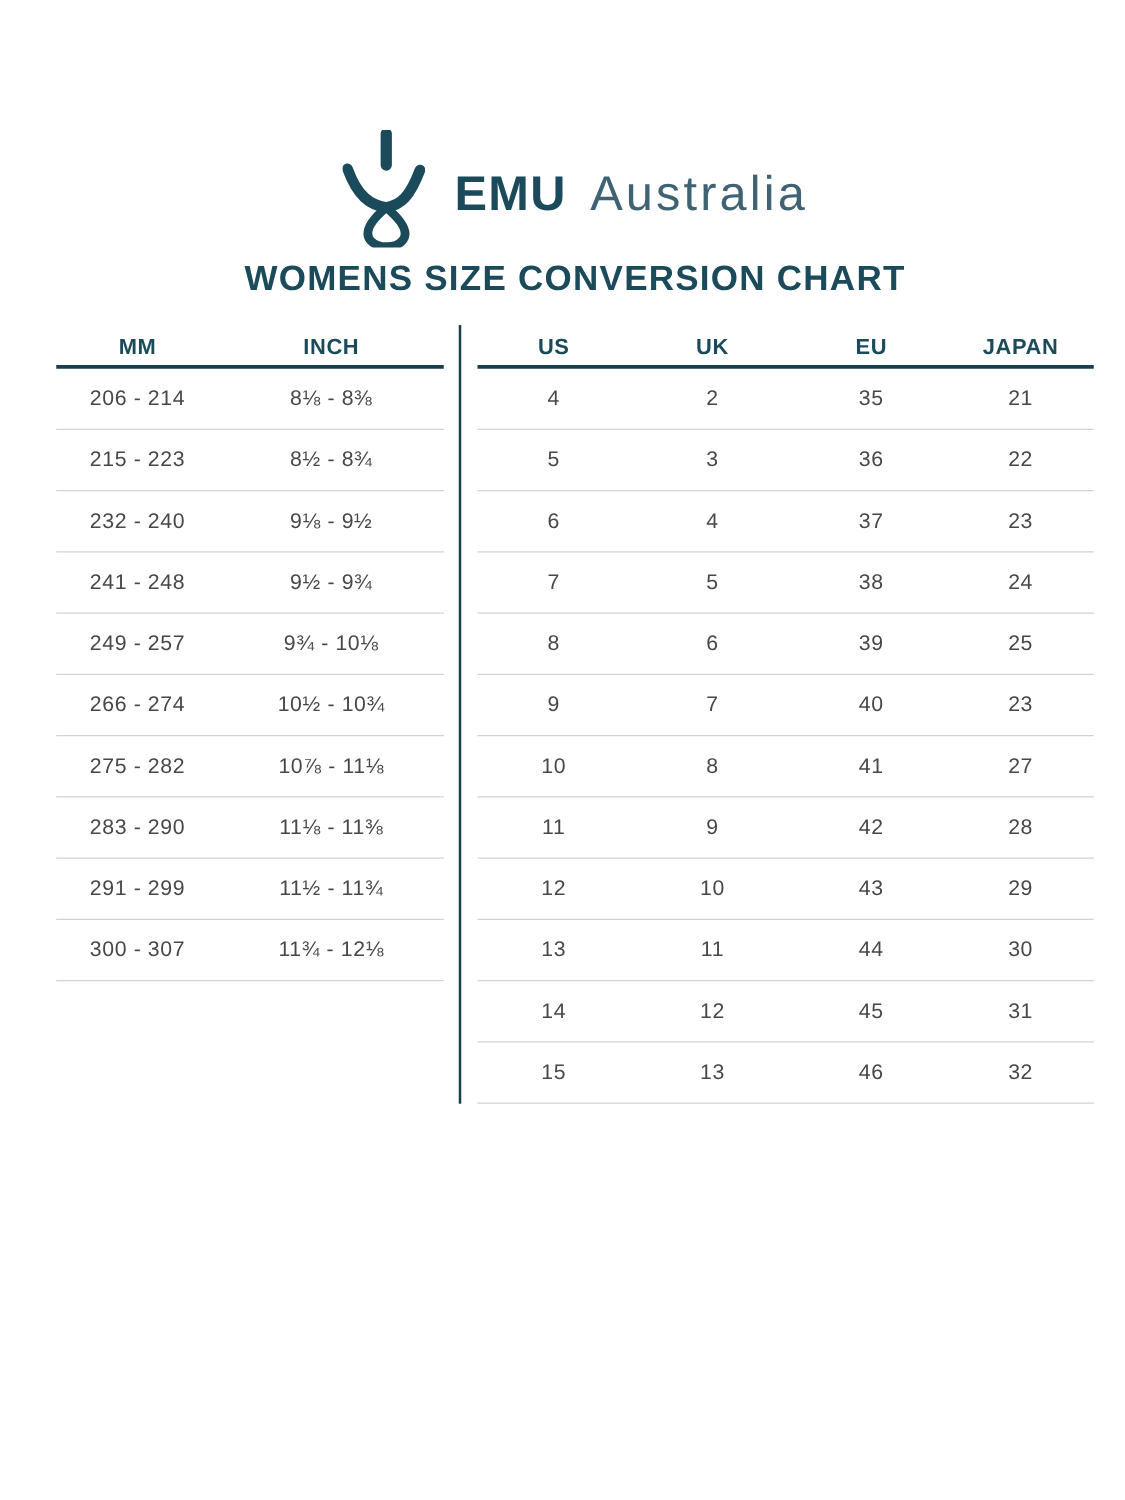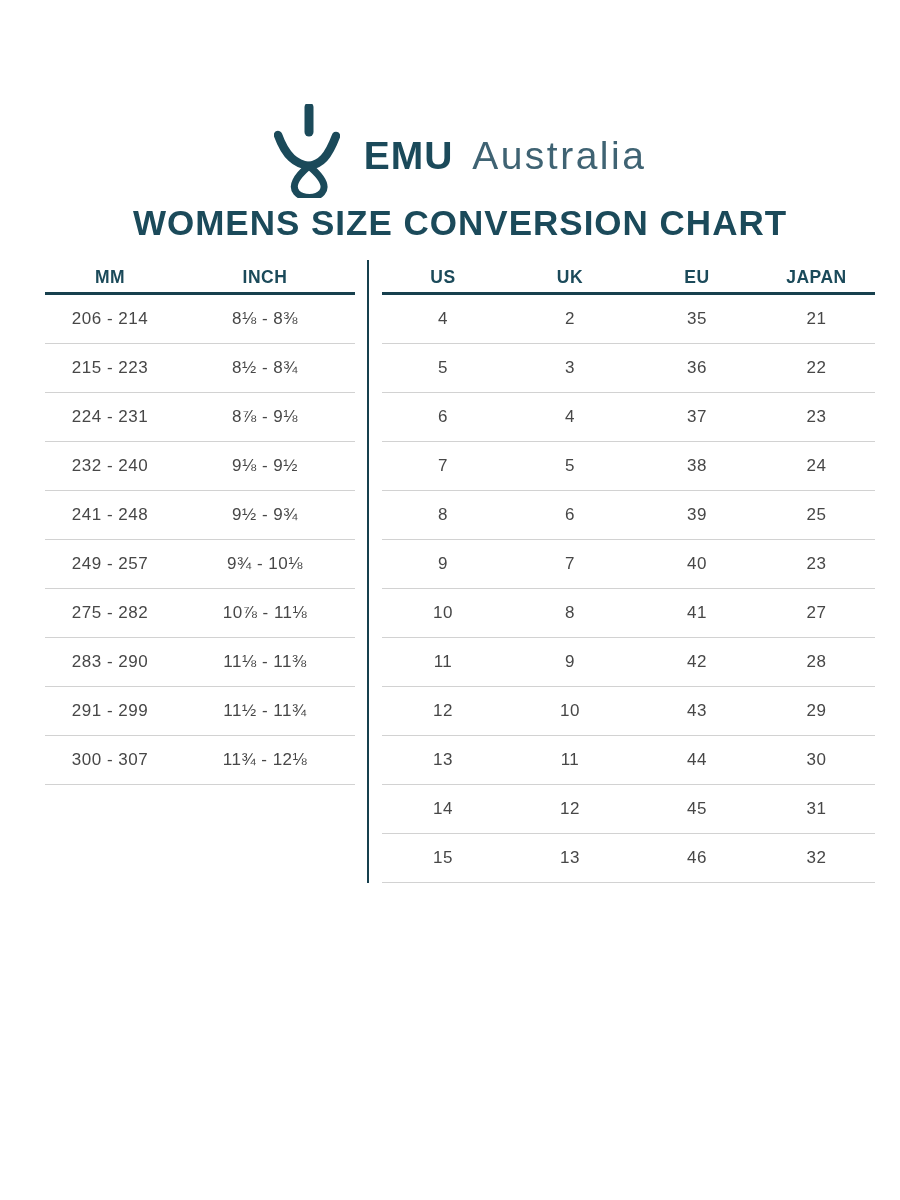--- a/index.html
+++ b/index.html
@@ -30,21 +30,21 @@
     font-size:39px;color:var(--teal);
     margin-top:32px;white-space:nowrap;line-height:1;
   }
   .logo-text .bold{font-weight:700;letter-spacing:1px;}
   .logo-text .light{font-weight:300;color:var(--teal-light);letter-spacing:2.5px;margin-left:8px;}
 
   
   .title{
     margin:102px 0 0;
     text-align:center;
-    font-size:35px;line-height:34px;
+    font-size:28px;line-height:34px;
     font-weight:600;letter-spacing:1px;
     color:var(--teal);
   }
 
   
   .table-wrap{
     position:relative;
     width:830px;margin:22px auto 0;
     display:flex;gap:27px;
   }
@@ -101,34 +101,34 @@
       <div id="left-rows">
           <div class="tr">
        <div class="td">206 - 214</div>
        <div class="td">8⅛ - 8⅜</div>
      </div>
           <div class="tr">
        <div class="td">215 - 223</div>
        <div class="td">8½ - 8¾</div>
      </div>
           <div class="tr">
-       <div class="td">224 - 231</div>
-       <div class="td">8⅞ - 9⅛</div>
-     </div>
-          <div class="tr">
        <div class="td">232 - 240</div>
        <div class="td">9⅛ - 9½</div>
      </div>
           <div class="tr">
        <div class="td">241 - 248</div>
        <div class="td">9½ - 9¾</div>
      </div>
           <div class="tr">
        <div class="td">249 - 257</div>
        <div class="td">9¾ - 10⅛</div>
+     </div>
+          <div class="tr">
+       <div class="td">266 - 274</div>
+       <div class="td">10½ - 10¾</div>
      </div>
           <div class="tr">
        <div class="td">275 - 282</div>
        <div class="td">10⅞ - 11⅛</div>
      </div>
           <div class="tr">
        <div class="td">283 - 290</div>
        <div class="td">11⅛ - 11⅜</div>
      </div>
           <div class="tr">

